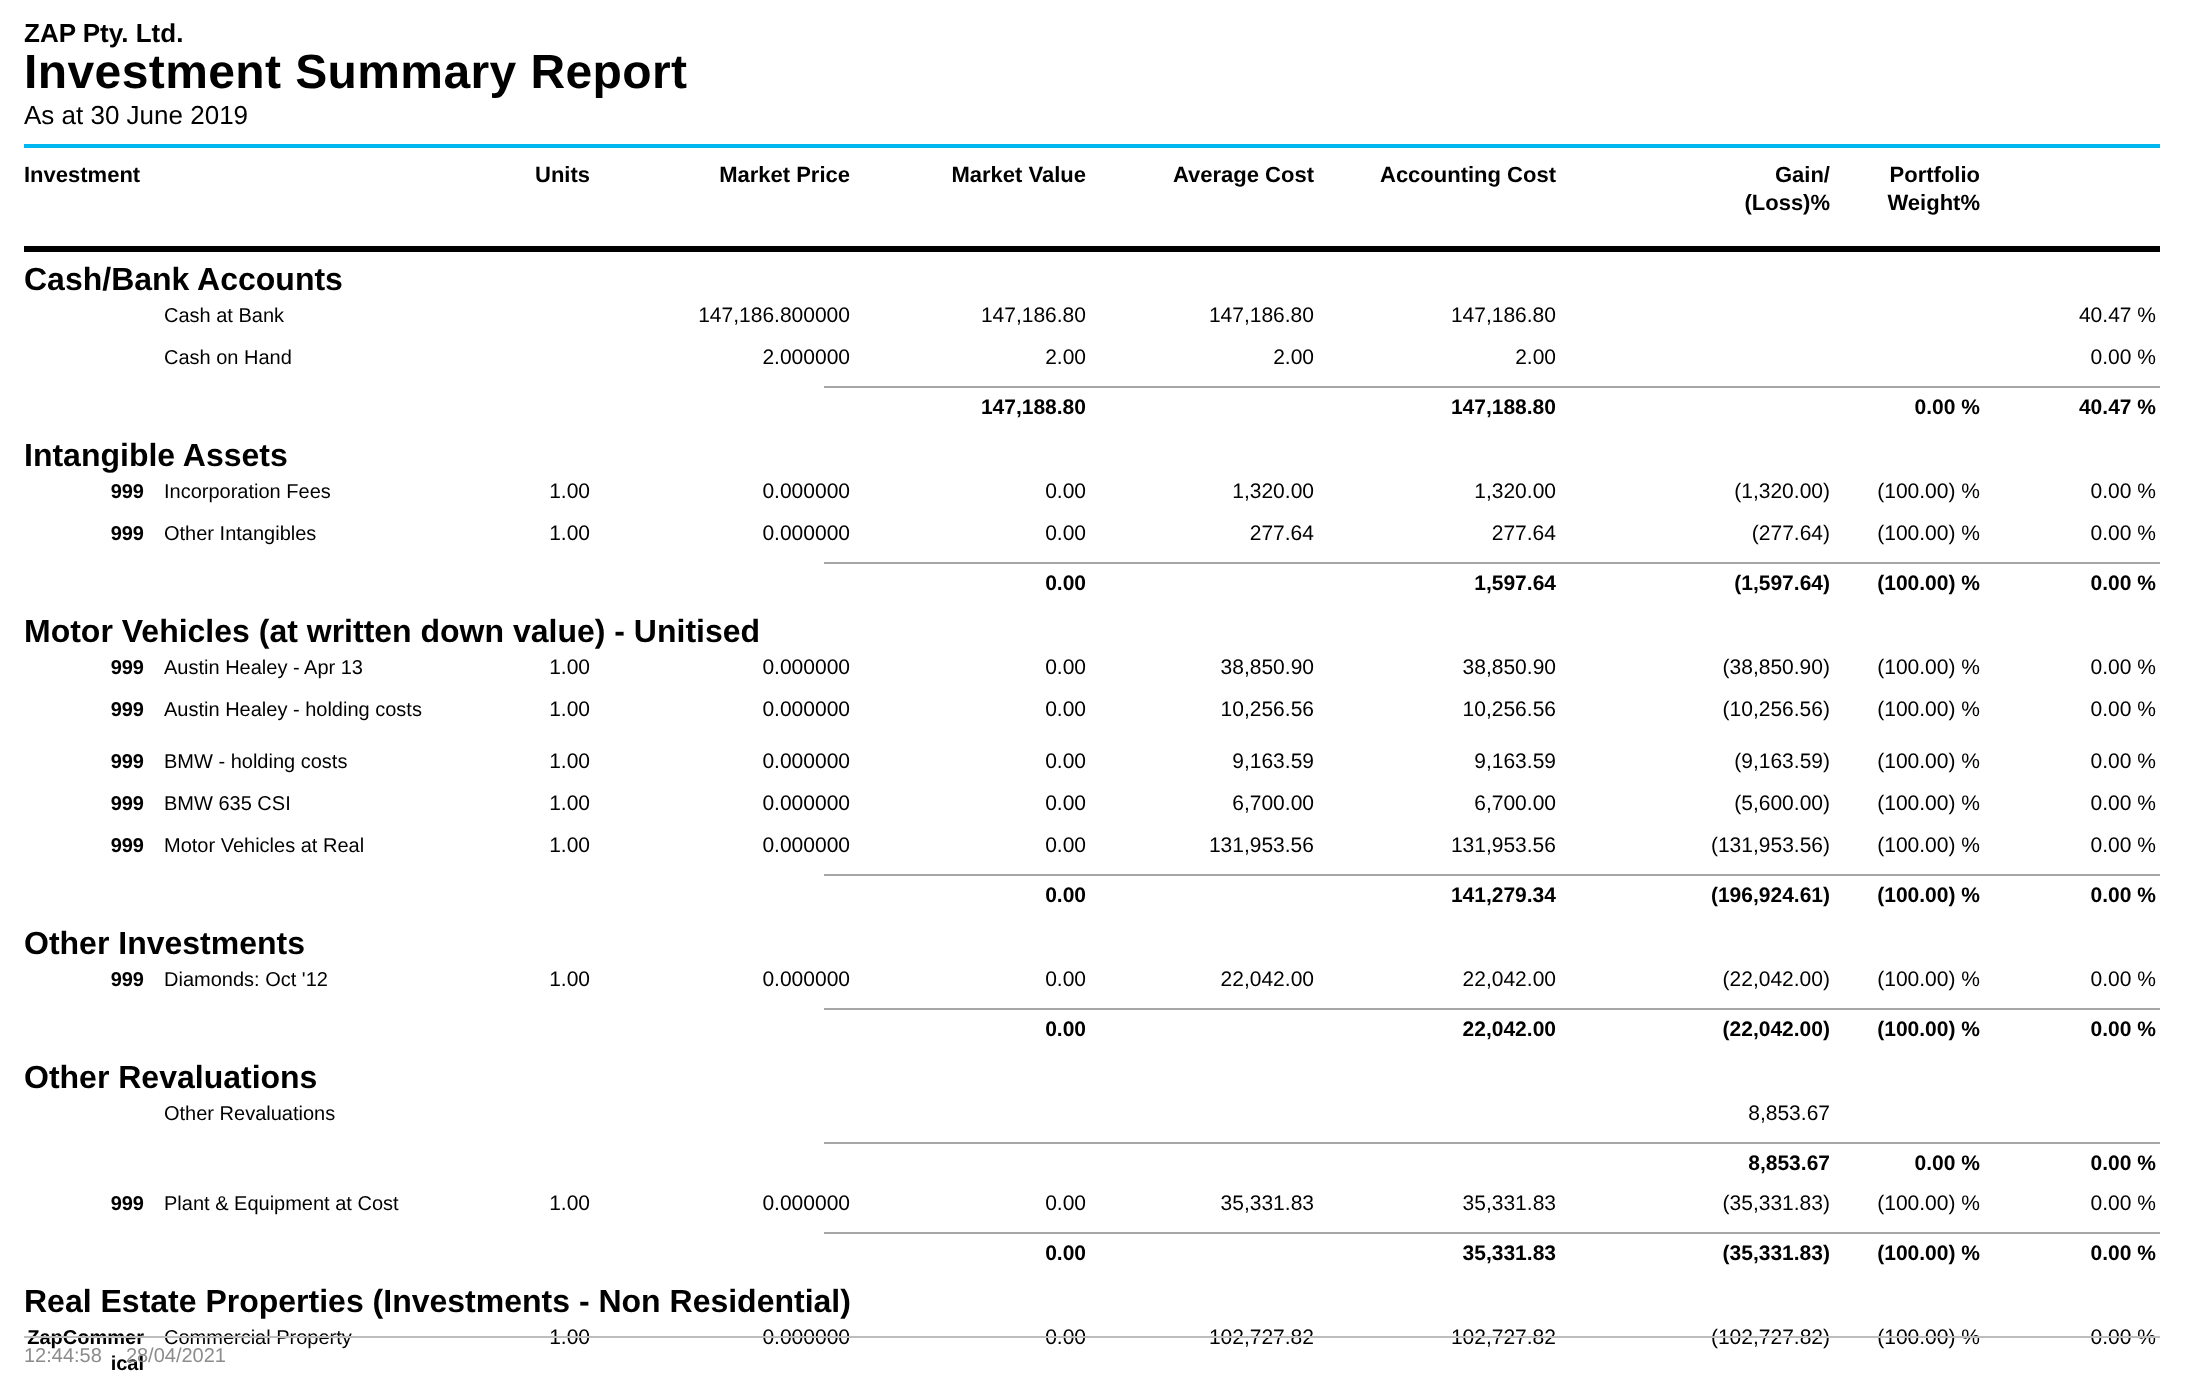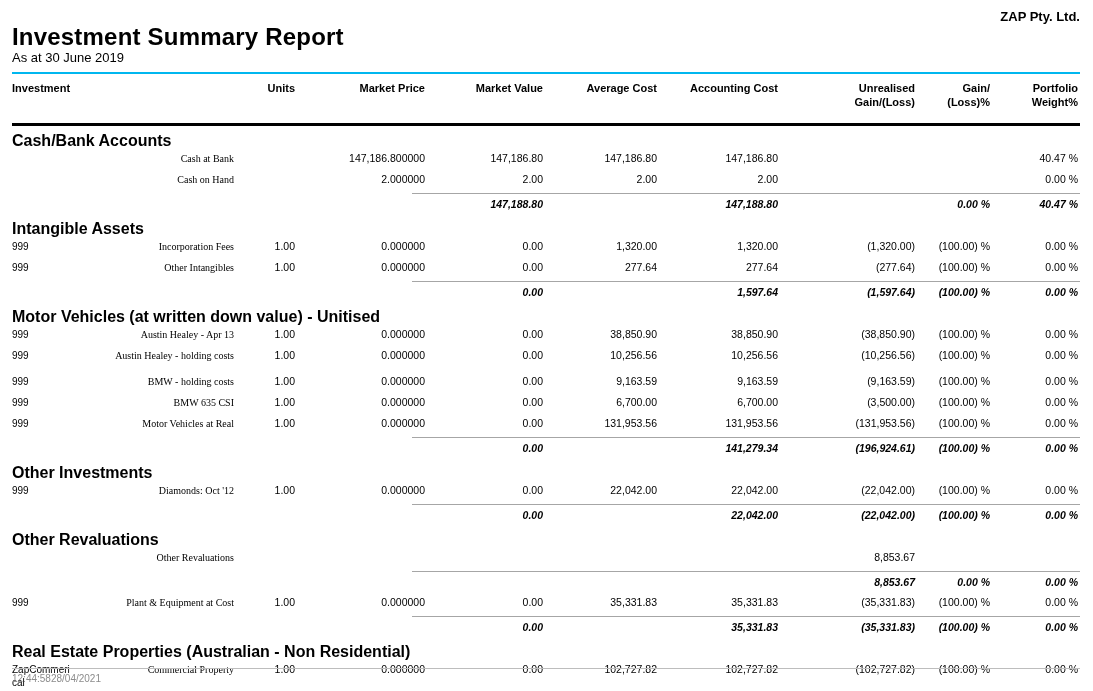--- a/index.html
+++ b/index.html
@@ -7,80 +7,78 @@
   html, body {
     width: 1093px; height: 691px;
     background: #ffffff;
     font-family: "Liberation Sans", sans-serif;
     color: #000;
     overflow: hidden;
   }
   .page { position: relative; width: 1093px; height: 691px; padding: 8px 13px 0 12px; }
 
   
-  .company   { font-size: 13px; font-weight: bold; line-height: 17px; text-align: right; }
+  .company   { font-size: 13px; font-weight: bold; line-height: 17px; }
   .rpt-title { font-size: 24px; font-weight: bold; line-height: 24px; letter-spacing: .2px; }
   .as-at     { font-size: 13px; line-height: 18px; margin-bottom: 5px; }
   .accent-rule { border-top: 2px solid var(--accent); }
 
   
   .grid {
     display: grid;
     grid-template-columns: 70px 158px 55px 130px 118px 114px 121px 137px 75px 88px;
     align-items: start;
   }
   .cell { text-align: right; font-size: 10.5px; line-height: 13px; white-space: pre-line; }
-  .cell.code { text-align: left; font-size: 10px; word-break: break-all; padding-right: 10px; }
-  .cell.name { text-align: right; font-size: 10px; padding-right: 6px; font-family: Liberation Serif, serif; }
+  .cell.code { text-align: right; font-size: 10px; word-break: break-all; padding-right: 10px; font-weight: bold; }
+  .cell.name { text-align: left; font-size: 10px; padding-right: 6px; }
 
   .col-head { padding: 7px 0 4px 0; }
   .col-head .cell { font-size: 11px; font-weight: bold; line-height: 14px; }
   .col-head .cell.investment { grid-column: 1 / 3; text-align: left; }
   .table-top-rule { border-top: 3px solid #000; margin-top: 10px; }
 
   
   .section-header {
     font-size: 16px; font-weight: bold;
     margin-top: 7px; line-height: 15px;
   }
   .row { padding: 4px 0; }
   .row.gap { margin-top: 5px; }
   .total-rule { border-top: 1px solid #a6a6a6; margin: 3px 0 0 400px; }
   .row.total { padding: 4px 0 3px 0; }
-  .row.total .cell { font-weight: bold; font-style: italic; }
+  .row.total .cell { font-weight: bold; }
 
   
   .footer {
     position: absolute; left: 12px; right: 13px; bottom: 3px;
     border-top: 1px solid #bdbdbd;
     padding: 4px 0 4px 0;
     font-size: 10px; color: #8c8c8c;
-    display: flex; gap: 0;
+    display: flex; gap: 12px;
   }
 </style>
 </head>
 <body>
 
 <div class="page">
 
   <div class="company">ZAP Pty. Ltd.</div>
   <div class="rpt-title">Investment Summary Report</div>
   <div class="as-at">As at 30 June 2019</div>
 
   <div class="accent-rule"></div>
 
   <div class="grid col-head">
     <div class="cell investment">Investment</div>
     <div class="cell">Units</div>
     <div class="cell">Market Price</div>
     <div class="cell">Market Value</div>
     <div class="cell">Average Cost</div>
     <div class="cell">Accounting Cost</div>
-    <div class="cell">Unrealised
-Gain/(Loss)</div>
     <div class="cell">Gain/
 (Loss)%</div>
     <div class="cell">Portfolio
 Weight%</div>
   </div>
 
   <div class="table-top-rule"></div>
 
   <div>
       <div class="section-header">Cash/Bank Accounts</div>
@@ -197,21 +195,21 @@
         <div class="cell weight_pct">0.00 %</div>
       </div>
       <div class="grid row">
         <div class="cell code">999</div>
         <div class="cell name">BMW 635 CSI</div>
         <div class="cell units">1.00</div>
         <div class="cell market_price">0.000000</div>
         <div class="cell market_value">0.00</div>
         <div class="cell average_cost">6,700.00</div>
         <div class="cell accounting_cost">6,700.00</div>
-        <div class="cell unrealised">(3,500.00)</div>
+        <div class="cell unrealised">(5,600.00)</div>
         <div class="cell gain_pct">(100.00) %</div>
         <div class="cell weight_pct">0.00 %</div>
       </div>
       <div class="grid row">
         <div class="cell code">999</div>
         <div class="cell name">Motor Vehicles at Real</div>
         <div class="cell units">1.00</div>
         <div class="cell market_price">0.000000</div>
         <div class="cell market_value">0.00</div>
         <div class="cell average_cost">131,953.56</div>
@@ -303,21 +301,21 @@
         <div class="cell name"></div>
         <div class="cell units"></div>
         <div class="cell market_price"></div>
         <div class="cell market_value">0.00</div>
         <div class="cell average_cost"></div>
         <div class="cell accounting_cost">35,331.83</div>
         <div class="cell unrealised">(35,331.83)</div>
         <div class="cell gain_pct">(100.00) %</div>
         <div class="cell weight_pct">0.00 %</div>
       </div>
-      <div class="section-header">Real Estate Properties (Australian - Non Residential)</div>
+      <div class="section-header">Real Estate Properties (Investments - Non Residential)</div>
       <div class="grid row">
         <div class="cell code">ZapCommerical</div>
         <div class="cell name">Commercial Property</div>
         <div class="cell units">1.00</div>
         <div class="cell market_price">0.000000</div>
         <div class="cell market_value">0.00</div>
         <div class="cell average_cost">102,727.82</div>
         <div class="cell accounting_cost">102,727.82</div>
         <div class="cell unrealised">(102,727.82)</div>
         <div class="cell gain_pct">(100.00) %</div>

